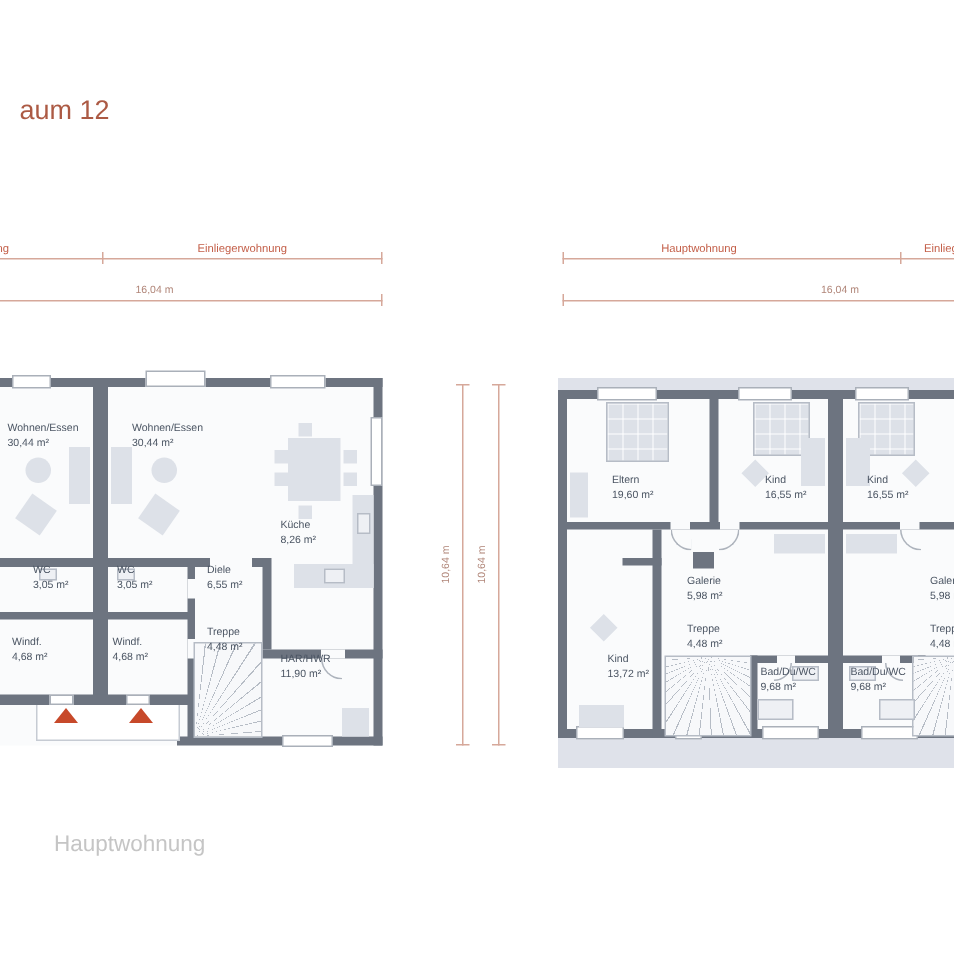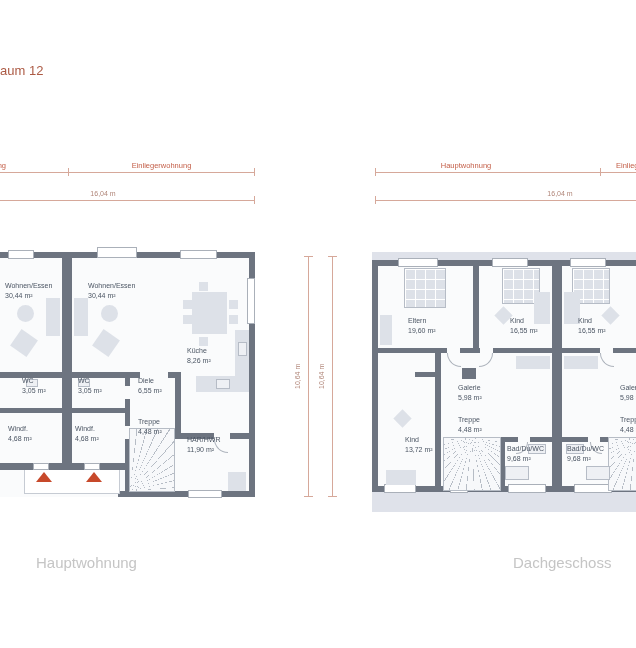--- a/index.html
+++ b/index.html
@@ -27,21 +27,21 @@
   .arcBR{position:absolute;border-right:1px solid #adb3bc;border-bottom:1px solid #adb3bc;
     border-radius:0 0 100% 0;box-sizing:border-box;}
   .lbl{position:absolute;font-size:7px;line-height:1.45;color:var(--label-text,#4b5563);white-space:nowrap;}
   .dimline{position:absolute;background:var(--dim-line,#d6a89a);}
   .zonetext{position:absolute;font-size:7.5px;color:var(--accent-red,#c4604a);white-space:nowrap;}
   .meastext{position:absolute;font-size:7px;color:var(--measure-text,#b08578);white-space:nowrap;text-align:center;}
   .vtext{writing-mode:vertical-rl;transform:rotate(180deg);text-align:center;}
   .tri{position:absolute;width:0;height:0;border-left:8px solid transparent;
     border-right:8px solid transparent;border-bottom:10px solid var(--arrow-orange,#c7492a);}
   .caption{position:absolute;font-size:15px;color:var(--caption-gray,#c5c5c5);white-space:nowrap;}
-  .title{position:absolute;font-size:13px;color:var(--title-red,#ac5a44);white-space:nowrap;}
+  .title{position:absolute;font-size:18px;color:var(--title-red,#ac5a44);white-space:nowrap;padding-left:13px;}
   .porch{position:absolute;background:#fff;border:1px solid #c6cbd3;border-top:none;box-sizing:border-box;}
 </style>
 </head>
 <body>
 
 <div id="stage">
 
   <div class="title" style="left:0px;top:63px">aum 12</div>
 
   <div>
@@ -267,15 +267,14 @@
       <div>Galerie</div>
       <div>5,98 m²</div>
     </div>
     <div class="lbl" style="left:620px;top:415px">
       <div>Treppe</div>
       <div>4,48 m²</div>
     </div>
   </div>
 
   <div class="caption" style="left:36px;top:554px">Hauptwohnung</div>
-  <div class="caption" style="left:513px;top:554px">Dachgeschoss</div>
 
 </div>
 
 </body></html>

